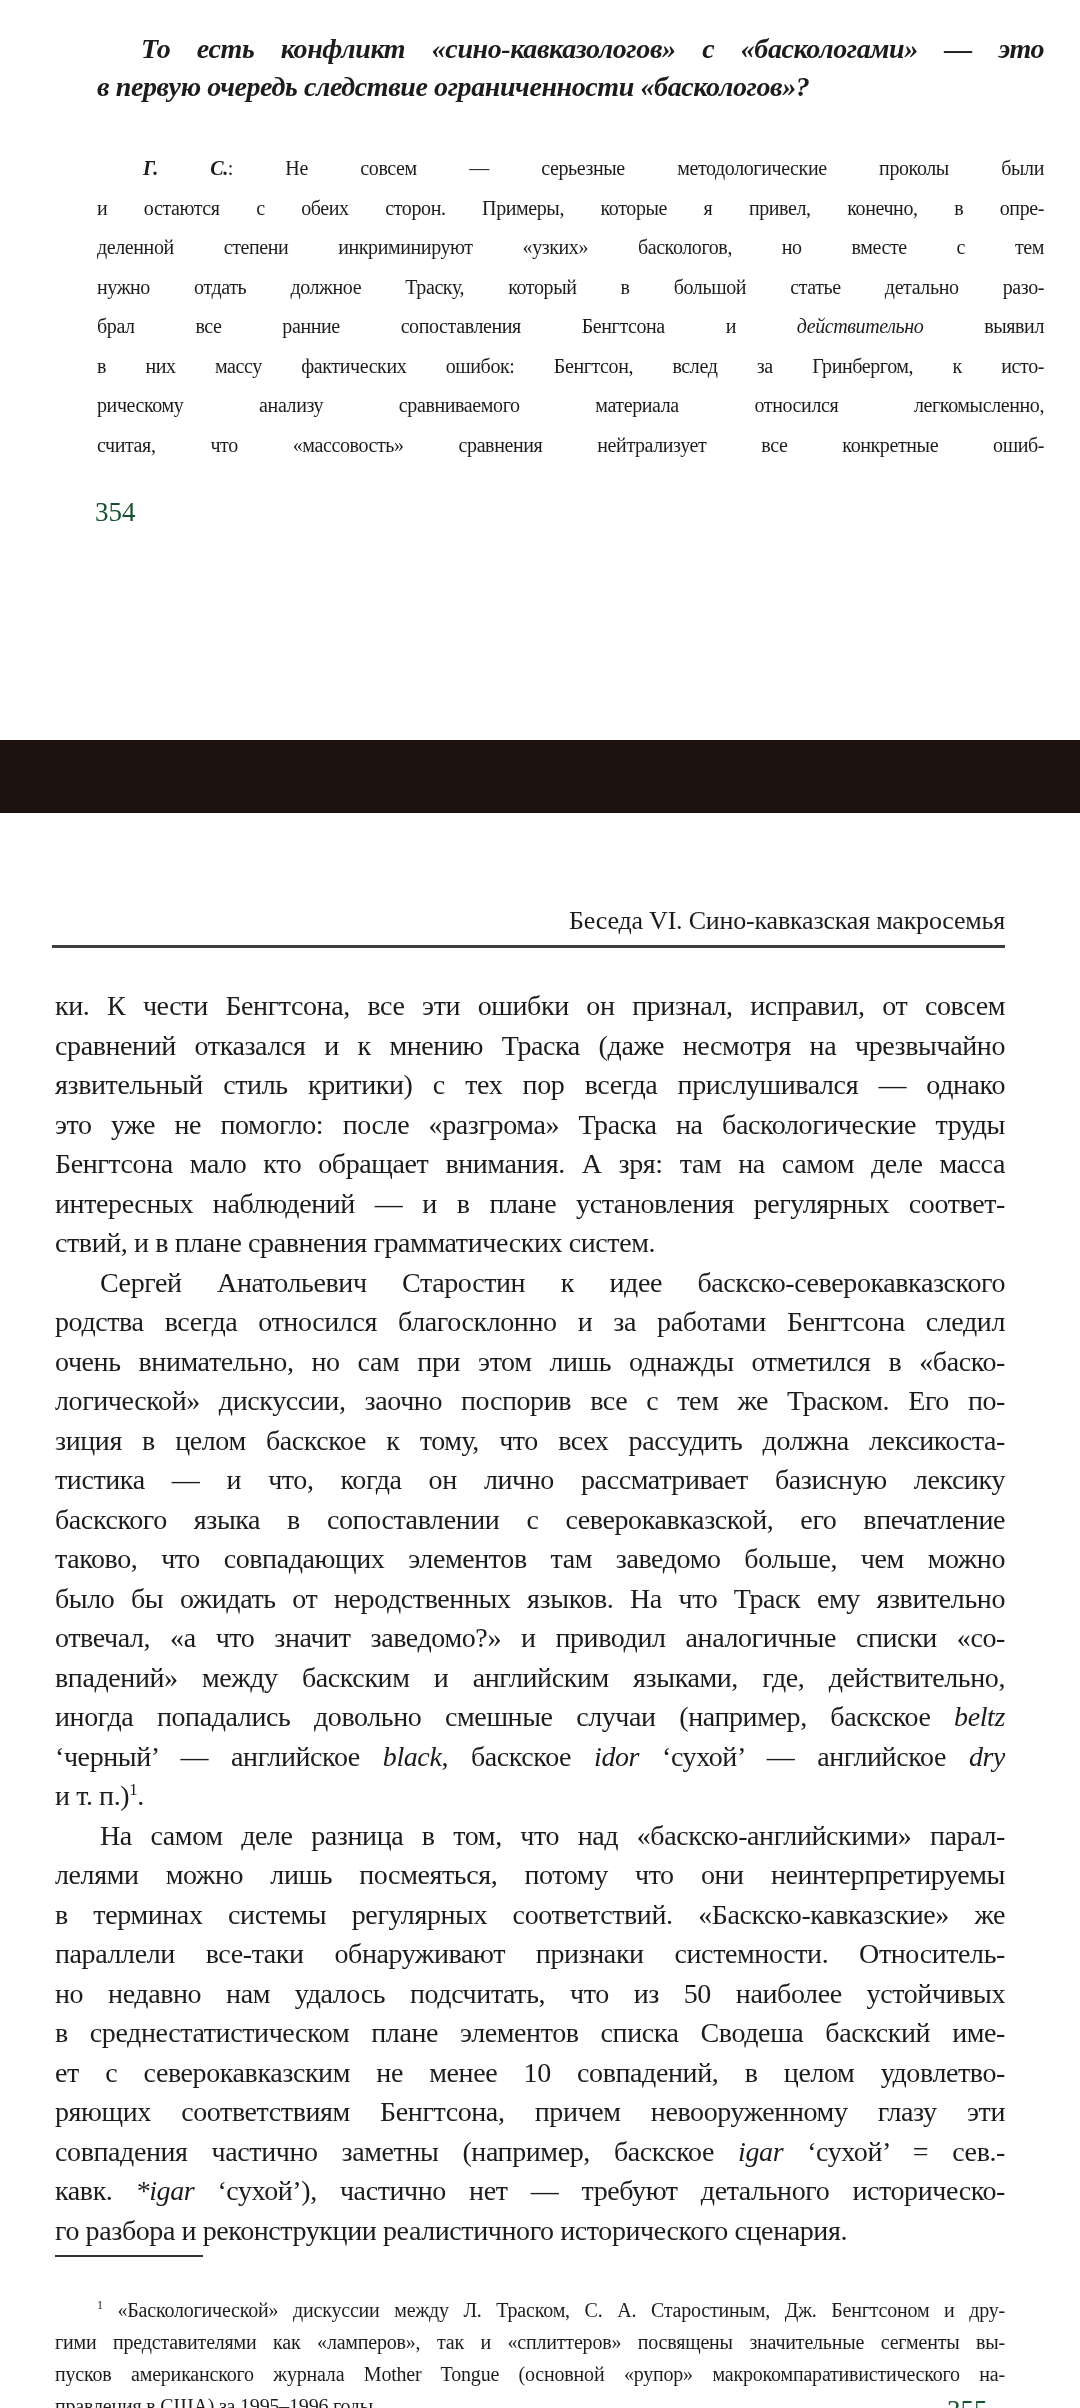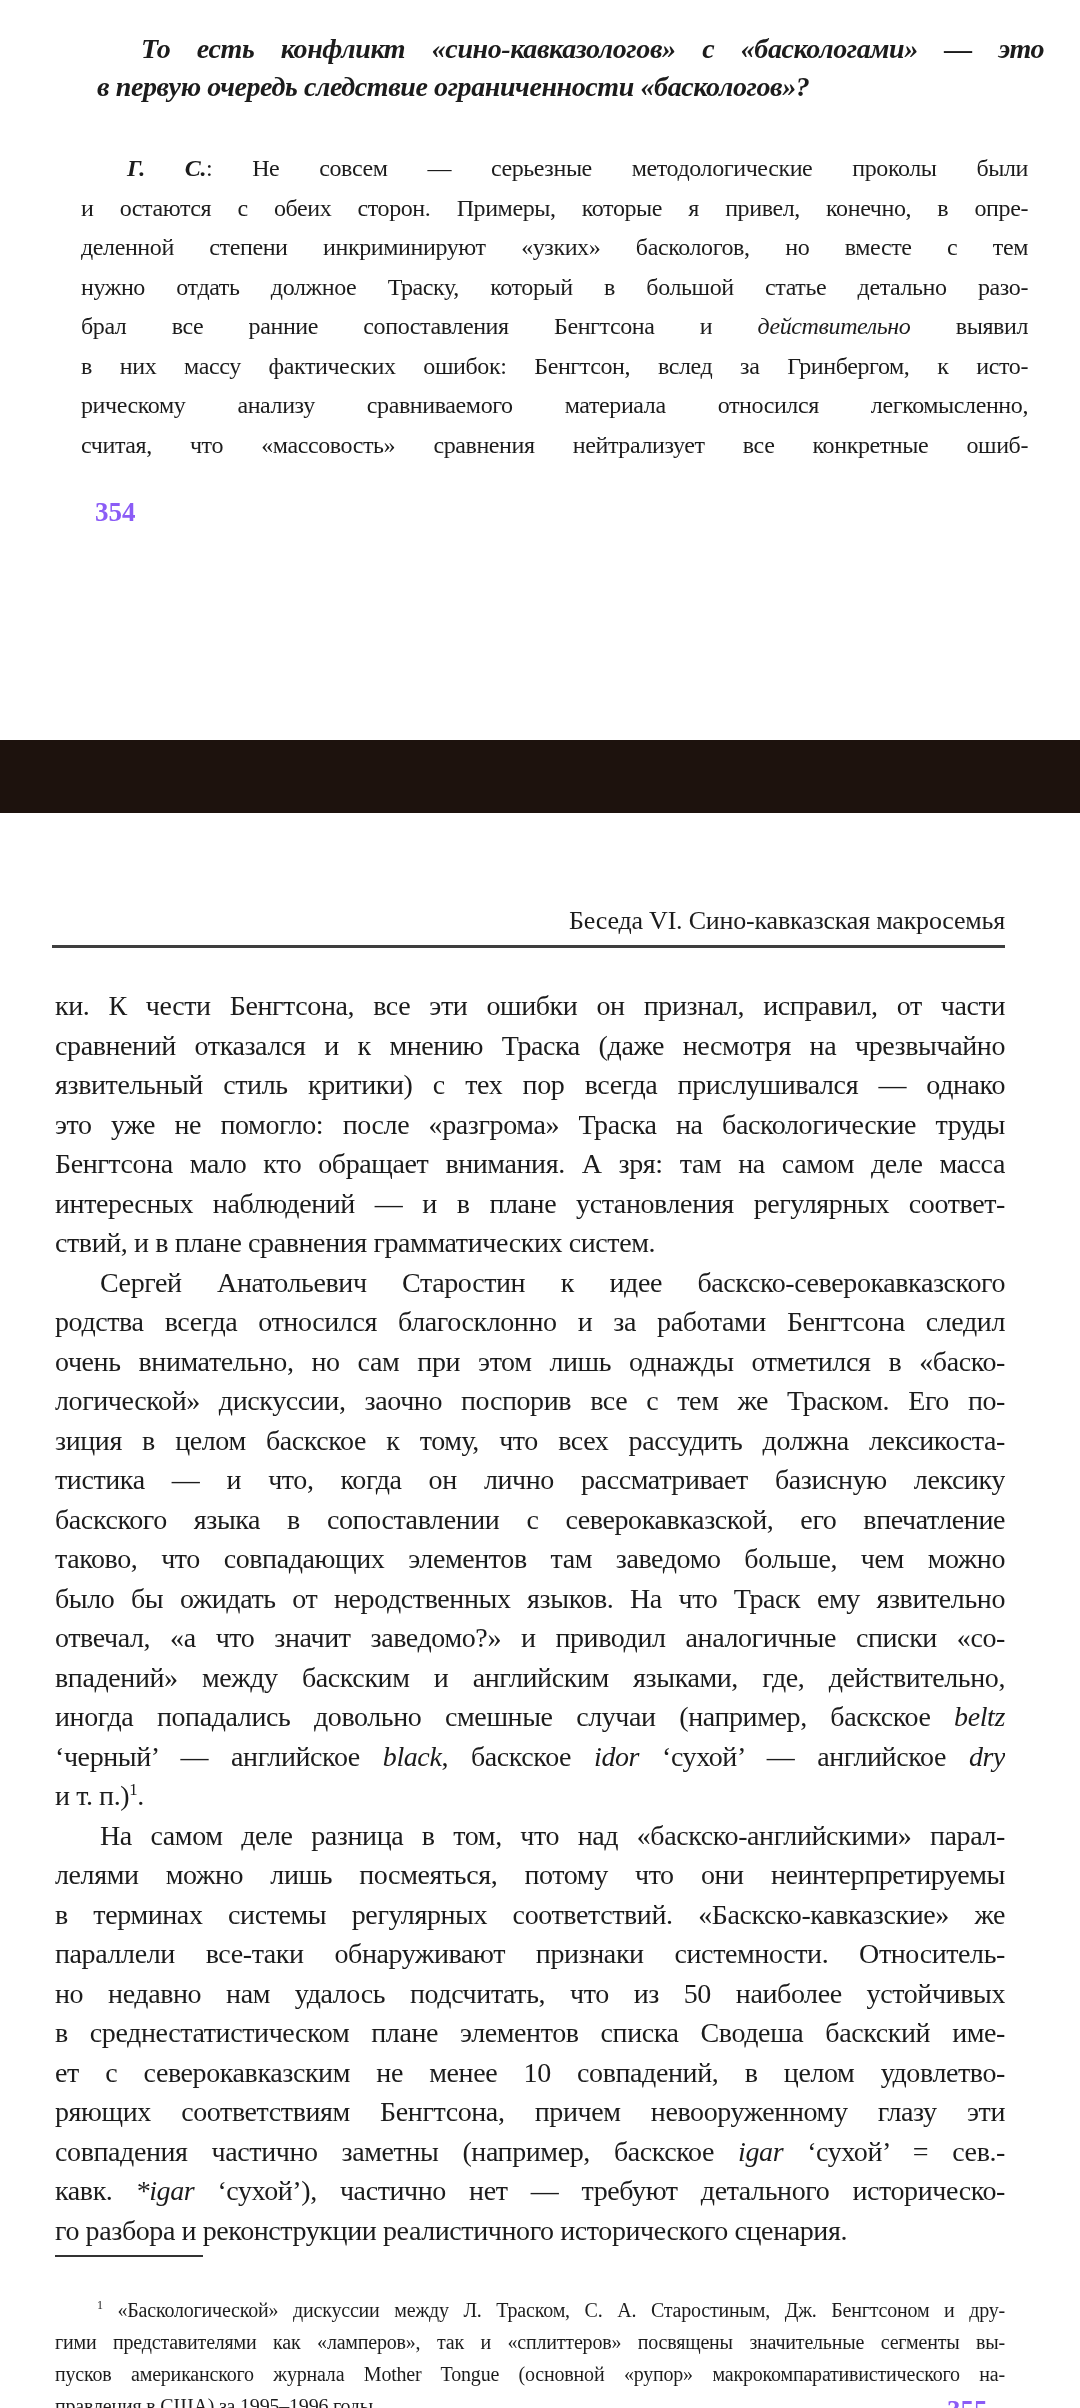--- a/index.html
+++ b/index.html
@@ -27,27 +27,27 @@
   
   .question {
     position: absolute; left: 97px; top: 30px; width: 947px;
     font-size: 28px; font-weight: bold; font-style: italic;
     letter-spacing: -0.2px;
   }
   .question .line { line-height: 38px; height: 38px; }
   .question .line.indent { text-indent: 44px; }
 
   .answer {
-    position: absolute; left: 81px; top: 149px; width: 947px;
-    font-size: 24px;
+    position: absolute; left: 97px; top: 149px; width: 947px;
+    font-size: 20px;
   }
   .answer .line { line-height: 39.5px; height: 39.5px; }
   .answer .line.indent { text-indent: 46px; }
 
-  .pagenum { position: absolute; font-size: 27px; color: #8b5cf6; font-weight: bold; }
+  .pagenum { position: absolute; font-size: 27px; color: #14532d; }
   .pagenum-left  { left: 95px;  top: 497px; }
   .pagenum-right { left: 947px; top: 2395px; }
 
   
   .separator-band {
     position: absolute; left: 0; top: 740px; width: 1080px; height: 73px;
     background: #1d120d;
   }
 
   
@@ -98,21 +98,21 @@
     <div class="pagenum pagenum-left">354</div>
   </div>
 
   <div class="separator-band" style="background: rgb(29, 18, 13);"></div>
 
   <div>
     <div class="running-header">Беседа VI. Сино-кавказская макросемья</div>
     <div class="header-rule"></div>
     <div class="body-block">
         <div>
-          <div class="line">ки. К чести Бенгтсона, все эти ошибки он признал, исправил, от части</div>
+          <div class="line">ки. К чести Бенгтсона, все эти ошибки он признал, исправил, от совсем</div>
           <div class="line">сравнений отказался и к мнению Траска (даже несмотря на чрезвычайно</div>
           <div class="line">язвительный стиль критики) с тех пор всегда прислушивался — однако</div>
           <div class="line">это уже не помогло: после «разгрома» Траска на баскологические труды</div>
           <div class="line">Бенгтсона мало кто обращает внимания. А зря: там на самом деле масса</div>
           <div class="line">интересных наблюдений — и в плане установления регулярных соответ-</div>
           <div class="line lastline">ствий, и в плане сравнения грамматических систем.</div>
         </div>
         <div>
           <div class="line indent">Сергей Анатольевич Старостин к идее баскско-северокавказского</div>
           <div class="line">родства всегда относился благосклонно и за работами Бенгтсона следил</div>

